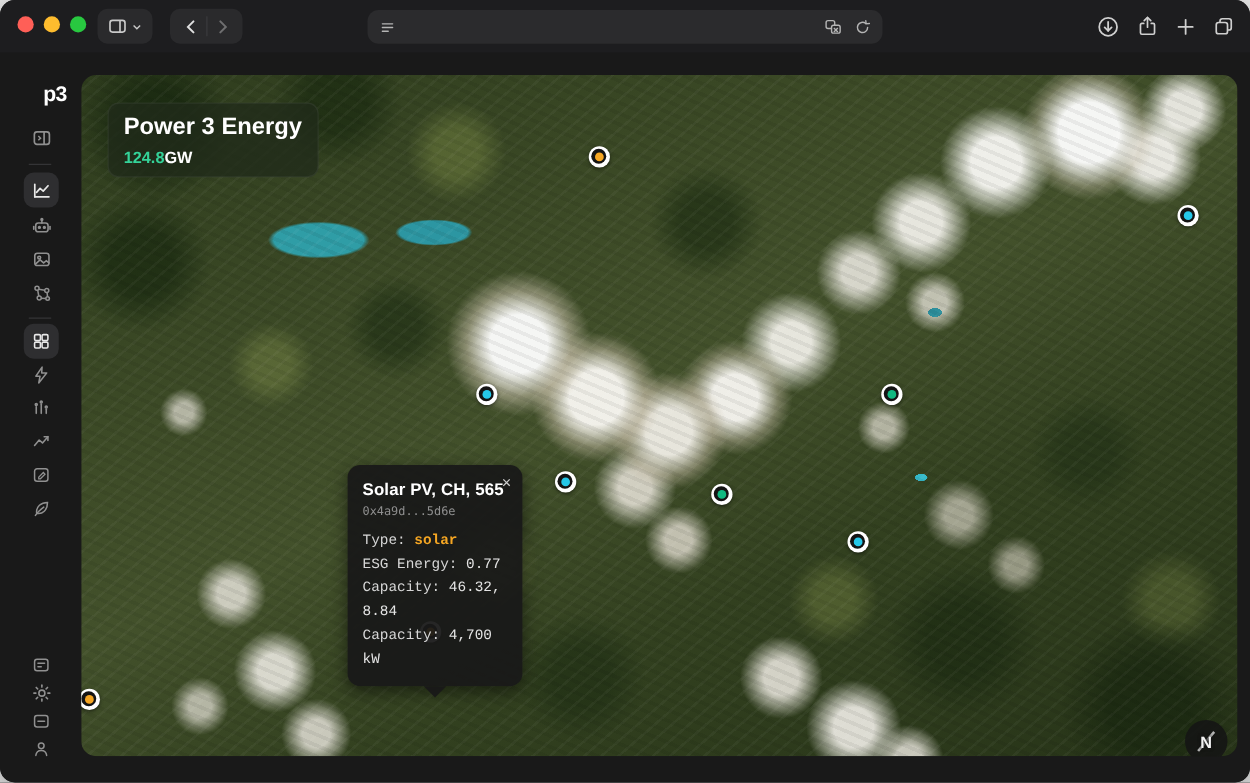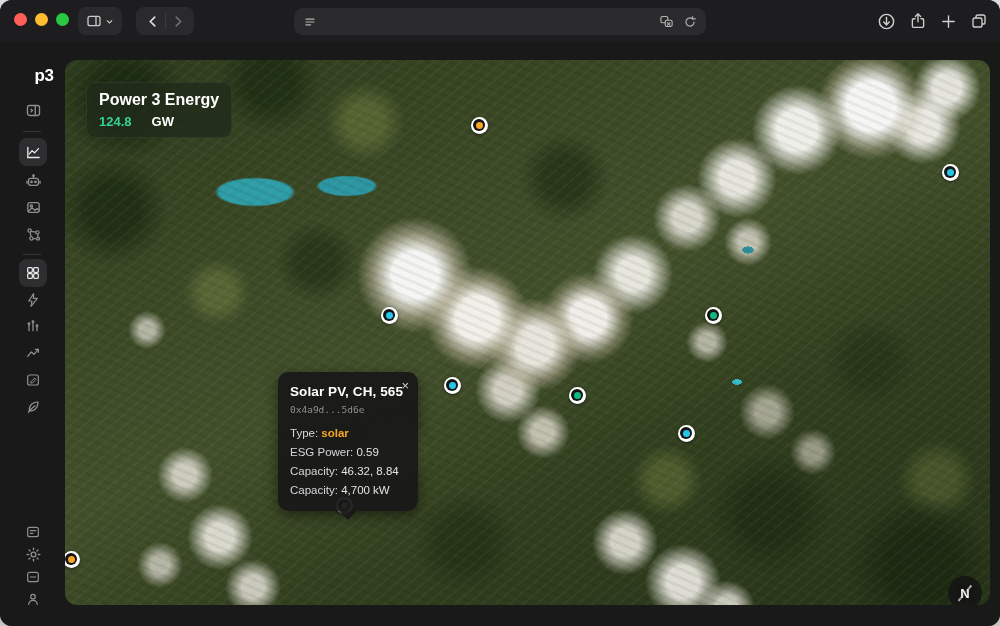--- a/index.html
+++ b/index.html
@@ -96,36 +96,36 @@
       linear-gradient(156deg, #2e3c1d 0%, #3c4a26 30%, #43512b 48%, #32401f 68%, #273418 100%);
   }
   .map::before { content:""; position:absolute; inset:0;
     background:
       repeating-linear-gradient(23deg, rgba(0,0,0,.055) 0 3px, transparent 3px 8px),
       repeating-linear-gradient(-41deg, rgba(255,255,255,.035) 0 2px, transparent 2px 9px);
     pointer-events:none; }
 
   
   .stats-badge { position:absolute; left:21px; top:22px; background:rgba(32,42,26,.78); border:1px solid rgba(255,255,255,.06); border-radius:9px; padding:8px 12px; z-index:5; }
-  .stats-badge .t { color:#fff; font-weight:bold; font-size:16px; margin-bottom:5px; }
+  .stats-badge .t { color:#fff; font-weight:bold; font-size:19px; margin-bottom:5px; }
   .stats-badge .v { font-size:13px; font-weight:bold; color:#fff; }
-  .stats-badge .v .num { color:#34d399; margin-right:20px; }
+  .stats-badge .v .num { color:#34d399; margin-right:0; }
 
   
   .marker { position:absolute; width:17px; height:17px; border-radius:50%; background:#fff; display:flex; align-items:center; justify-content:center; z-index:4; box-shadow:0 1px 3px rgba(0,0,0,.5); }
   .marker .in { width:12px; height:12px; border-radius:50%; background:#141414; display:flex; align-items:center; justify-content:center; }
   .marker .dot { width:7px; height:7px; border-radius:50%; }
 
   
   .popup { position:absolute; left:213px; top:312px; width:140px; background:rgba(24,24,24,.94); border-radius:10px; padding:10px 12px 11px; z-index:6; color:#d6d6d6; box-shadow:0 4px 14px rgba(0,0,0,.5); }
   .popup::after { content:""; position:absolute; left:50%; bottom:-9px; transform:translateX(-50%); border:9px solid transparent; border-top-color:rgba(24,24,24,.94); border-bottom:none; }
   .popup .close { position:absolute; right:9px; top:7px; color:#cfcfcf; font-size:13px; line-height:1; cursor:pointer; }
   .popup h3 { color:#fff; font-size:13.5px; font-weight:bold; margin:2px 0 5px; letter-spacing:.1px; }
   .popup .hash { font-family:"DejaVu Sans Mono", monospace; font-size:9.5px; color:#8f8f8f; margin-bottom:9px; }
-  .popup .row { font-size:11.5px; line-height:1.65; }
+  .popup .row { font-size:11.5px; line-height:1.65;font-family:Liberation Mono, monospace; }
   .popup .row .val { color:#e4e4e4; }
   .popup .row.type .val { color:#f5a623; font-weight:bold; }
 
   
   .compass { position:absolute; left:883px; top:516px; width:34px; height:34px; border-radius:50%; background:rgba(20,20,20,.88); z-index:5; display:flex; align-items:center; justify-content:center; color:#f2f2f2; font-size:13px; font-weight:bold; }
   .compass .needle { position:absolute; width:1.5px; height:20px; background:#e8e8e8; transform:rotate(40deg); opacity:.75; }
   .compass span { position:relative; z-index:2; text-shadow:0 0 3px #141414, 0 0 3px #141414; }
 </style>
 </head>
 <body>
@@ -336,21 +336,21 @@
       <div class="stats-badge">
         <div class="t">Power 3 Energy</div>
         <div class="v"><span class="num">124.8</span><span>GW</span></div>
       </div>
 
       <div class="popup">
         <span class="close">×</span>
         <h3>Solar PV, CH, 565</h3>
         <div class="hash">0x4a9d...5d6e</div>
         <div class="row type"><span>Type: </span><span class="val">solar</span></div>
-        <div class="row"><span>ESG Power: </span><span class="val">0.59</span></div>
+        <div class="row"><span>ESG Energy: </span><span class="val">0.77</span></div>
         <div class="row"><span>Capacity: </span><span class="val">46.32, 8.84</span></div>
         <div class="row"><span>Capacity: </span><span class="val">4,700 kW</span></div>
       </div>
 
       <div id="markers">
           <div class="marker" style="left: 405.5px; top: 56.5px;">
             <span class="in">
               <span class="dot" style="background:#f5a623"></span>
             </span>
           </div>

